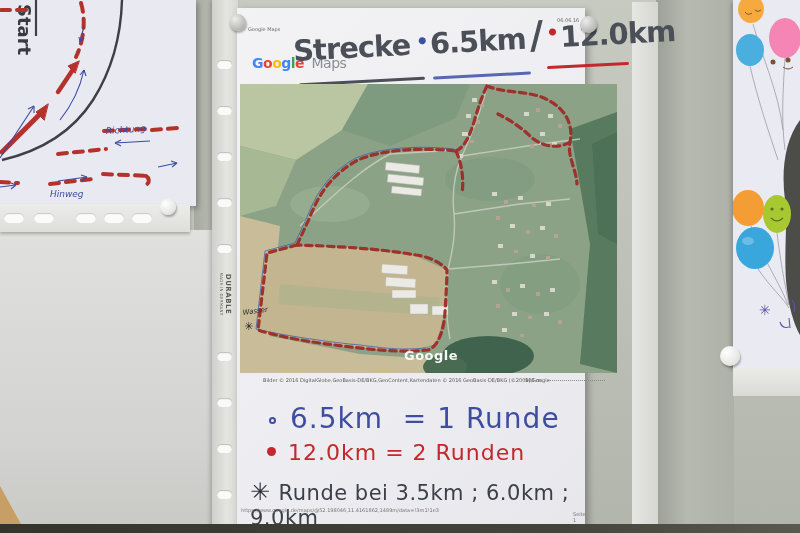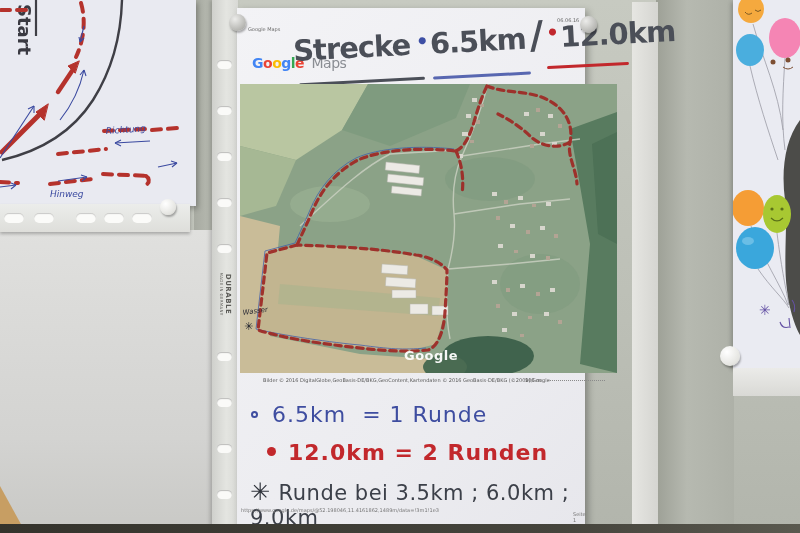--- a/index.html
+++ b/index.html
@@ -44,23 +44,23 @@
              font-weight:bold;color:#4b4f58;font-size:29px;letter-spacing:-1px;white-space:nowrap;}
   .title-row .b1{color:#3d4fa5;font-size:20px;vertical-align:6px;margin:0 2px 0 6px;}
   .title-row .b2{color:#c1272d;font-size:20px;vertical-align:8px;margin:0 2px 0 4px;}
   .title-row .slash{font-size:38px;font-weight:bold;margin:0 0 0 4px;}
   .uline{position:absolute;height:3px;border-radius:2px;}
 
   .caption-row{left:26px;top:369px;width:360px;font-size:5px;color:#5a5a5a;white-space:nowrap;}
   .scalebar{position:absolute;left:288px;top:369px;font-size:5px;color:#5a5a5a;}
   .scaleline{position:absolute;left:310px;top:372px;width:58px;border-top:1px dotted #8a8a8a;}
 
-  .leg1{left:14px;top:394px;font-size:22px;color:#3e4da0;letter-spacing:1px;}
+  .leg1{left:32px;top:394px;font-size:28px;color:#3e4da0;letter-spacing:1px;}
   .leg1 .dot{display:inline-block;width:7px;height:7px;border:2.5px solid #3e4da0;border-radius:50%;vertical-align:4px;margin-right:14px;}
-  .leg2{left:30px;top:432px;font-size:22px;font-weight:bold;color:#c2282c;letter-spacing:1px;}
+  .leg2{left:30px;top:432px;font-size:22px;font-weight:normal;color:#c2282c;letter-spacing:1px;}
   .leg2 .dot{display:inline-block;width:9px;height:9px;background:#c2282c;border-radius:50%;vertical-align:4px;margin-right:12px;}
   .leg3{left:13px;top:470px;font-size:21px;color:#3c4049;letter-spacing:.5px;}
   .leg3 .star{font-size:24px;margin-right:8px;color:#2f333b;}
   .ftr-url{left:4px;top:499px;font-size:5px;color:#777;}
   .ftr-page{left:336px;top:503px;font-size:5px;color:#777;}
 
   
   .right-sheet{left:733px;top:0;width:67px;height:368px;background:#eaebf2;box-shadow:-2px 2px 4px rgba(0,0,0,.2);}
   .right-sleeve-bottom{left:733px;top:368px;width:67px;height:28px;background:linear-gradient(180deg,#ebebe9,#d9d9d5);}
 </style>

